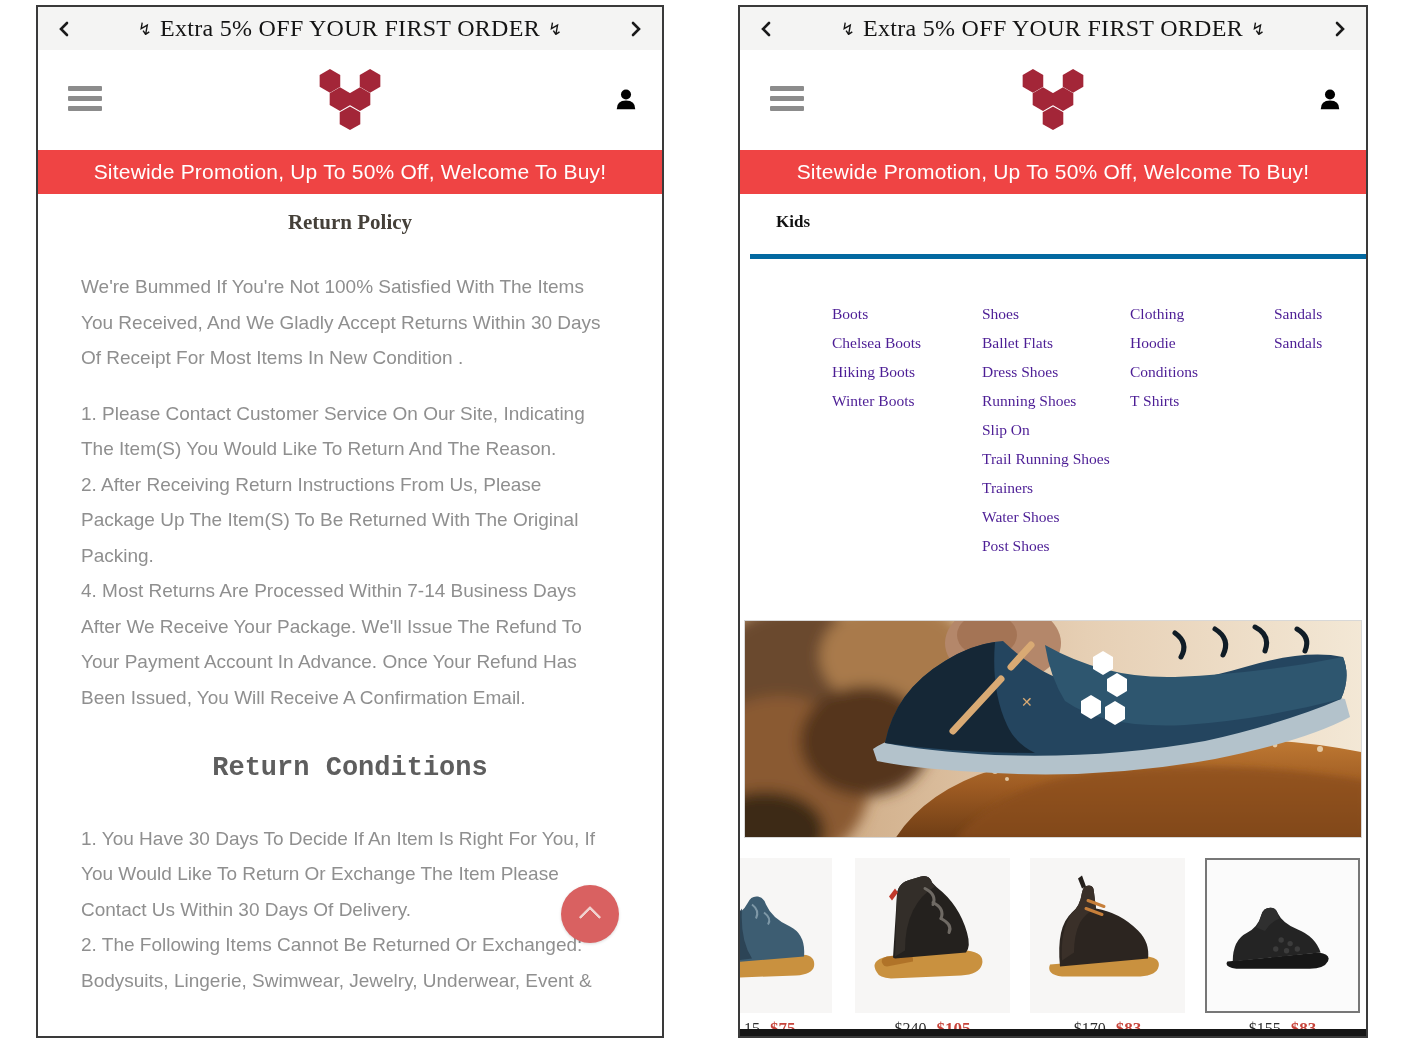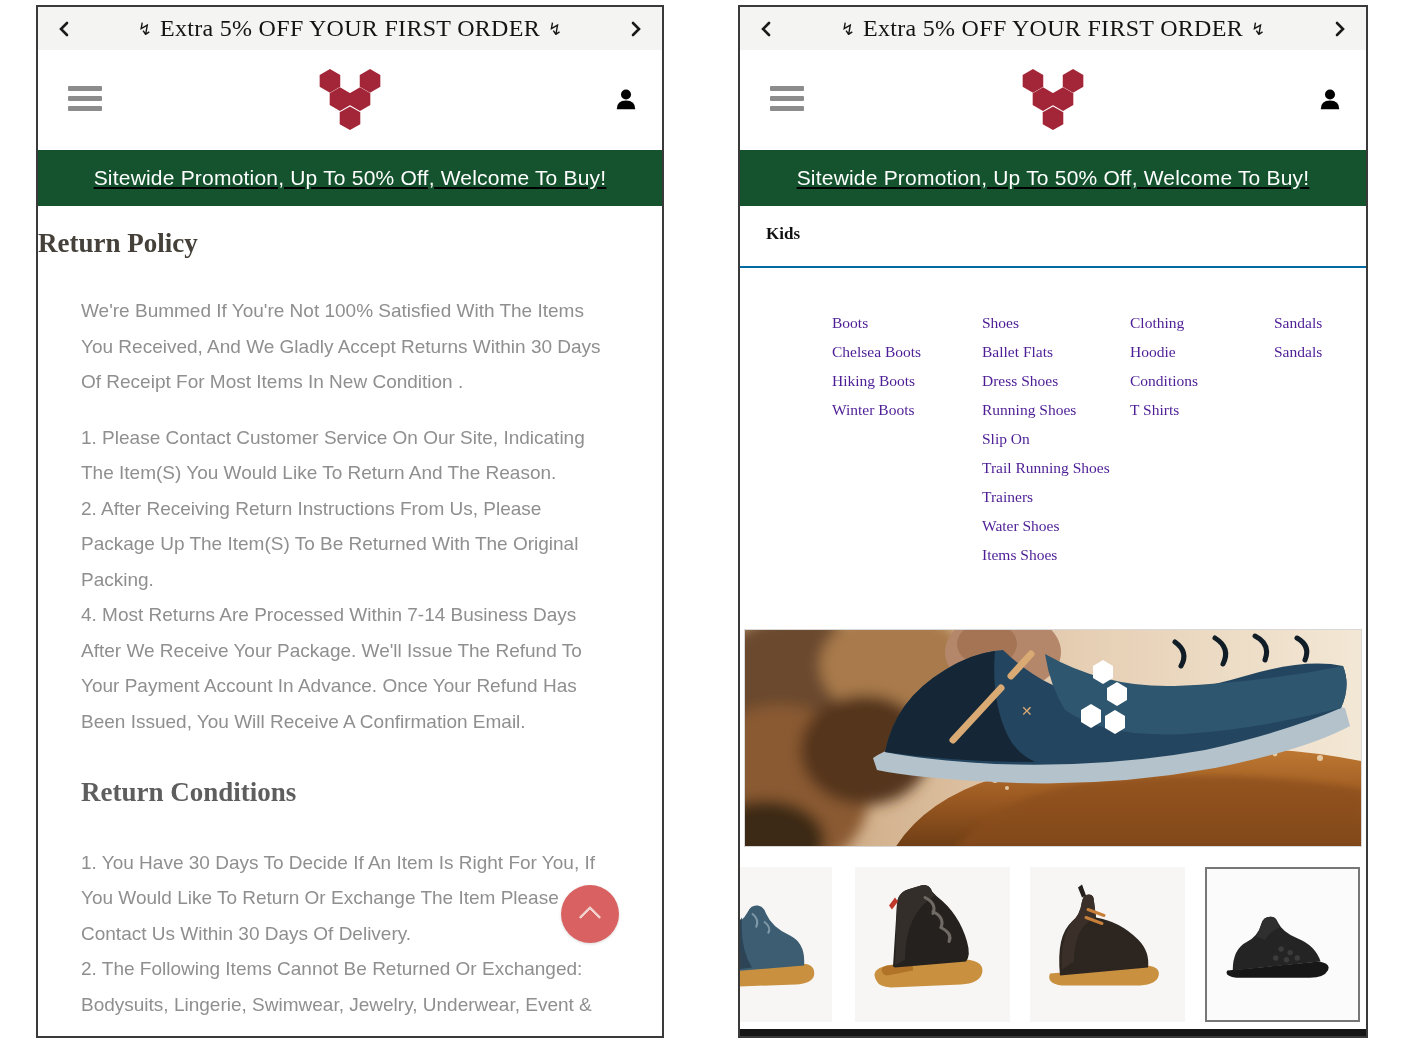--- a/index.html
+++ b/index.html
@@ -20,39 +20,39 @@
 
   
   .hdr { position:relative; height:100px; background:#fff; }
   .hamburger { position:absolute; left:30px; top:36px; width:34px; cursor:pointer; }
   .hamburger .bar { height:5px; background:#8c8c8c; margin-bottom:5px; border-radius:1px; }
   .hamburger .bar:last-child { margin-bottom:0; }
   .logo { position:absolute; left:50%; top:18px; transform:translateX(-50%); cursor:pointer; }
   .account { position:absolute; right:24px; top:38px; cursor:pointer; }
 
   
-  .banner { height:56px; background:#14532d; display:flex; align-items:center; justify-content:center;text-decoration:underline; }
+  .banner { height:44px; background:#ef4444; display:flex; align-items:center; justify-content:center; }
   .banner span { color:#fff; font-size:21px; letter-spacing:.2px; }
 
   
-  .policy-title { margin-top:22px; text-align:left; font-family:"Liberation Serif", serif; font-weight:bold; font-size:27px; color:#454039; }
+  .policy-title { margin-top:16px; text-align:center; font-family:"Liberation Serif", serif; font-weight:bold; font-size:21px; color:#454039; }
   .policy-body { padding:0 43px; color:#8f8f8f; font-size:19px; line-height:35.5px; }
   .policy-body .para { margin-top:34px; }
   .policy-body .steps { margin-top:20px; }
-  .cond-title { margin-top:36px; font-family:Liberation Serif, serif; font-weight:bold; font-size:27px; color:#5e5e5e; }
+  .cond-title { margin-top:36px; text-align:center; font-family:Liberation Mono, monospace; font-weight:bold; font-size:27px; color:#5e5e5e; }
   .cond-body { margin-top:34px; }
 
   .scroll-top { position:absolute; left:523px; top:878px; width:58px; height:58px; border-radius:50%;
                 background:#d96161; box-shadow:0 1px 3px rgba(0,0,0,.15); cursor:pointer; z-index:5; }
   .scroll-top .chev { position:absolute; left:50%; top:56%; width:16px; height:16px;
                 border-left:3px solid #f0d2cf; border-top:3px solid #f0d2cf;
                 transform:translate(-50%,-50%) rotate(45deg); border-radius:1px; }
 
   
-  .kids-row { padding:18px 26px 22px; border-bottom:2px solid #0369a1; }
+  .kids-row { padding:18px 26px 22px; border-bottom:5px solid #0369a1;margin-left:10px; }
   .kids-label { font-family:"Liberation Serif", serif; font-weight:bold; font-size:17px; color:#111; cursor:pointer; }
 
   .menu { position:relative; padding:40px 0 34px 92px; display:grid; grid-template-columns:150px 148px 144px 1fr; }
   .menu ul { list-style:none; }
   .menu li { font-family:"Liberation Serif", serif; font-size:15.5px; color:#4c1d95; line-height:29px; cursor:pointer; white-space:nowrap; }
 
   .hero { margin:26px 4px 0; height:218px; border:1px solid #d8d8d8; overflow:hidden; background:#e8d7c2; cursor:pointer; }
   .hero svg { display:block; }
 
   .products { position:relative; margin-top:20px; height:155px; }
@@ -212,21 +212,21 @@
       </ul>
       <ul>
         <li>Shoes</li>
         <li>Ballet Flats</li>
         <li>Dress Shoes</li>
         <li>Running Shoes</li>
         <li>Slip On</li>
         <li>Trail Running Shoes</li>
         <li>Trainers</li>
         <li>Water Shoes</li>
-        <li>Items Shoes</li>
+        <li>Post Shoes</li>
       </ul>
       <ul>
         <li>Clothing</li>
         <li>Hoodie</li>
         <li>Conditions</li>
         <li>T Shirts</li>
       </ul>
       <ul>
         <li>Sandals</li>
         <li>Sandals</li>

